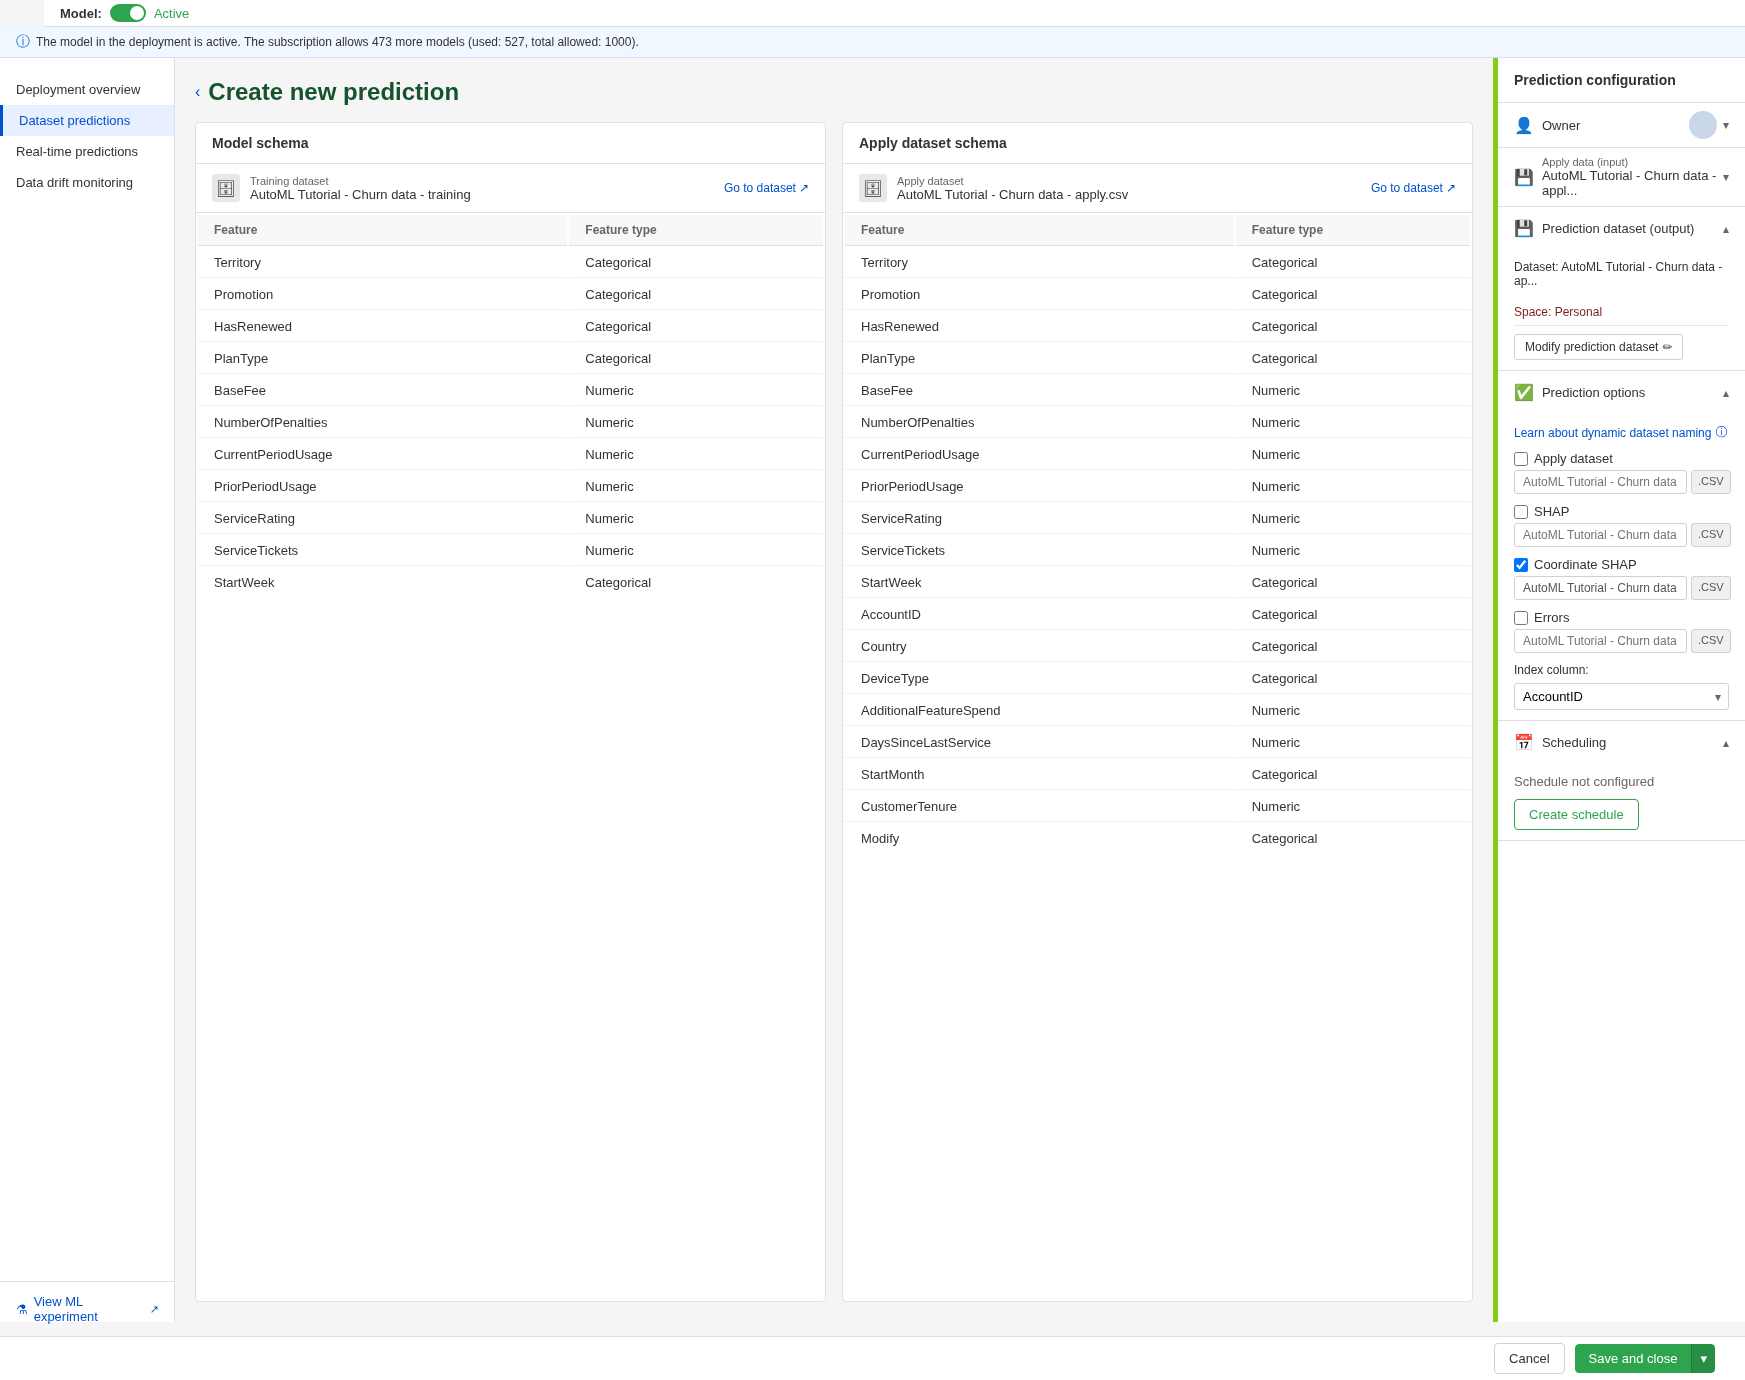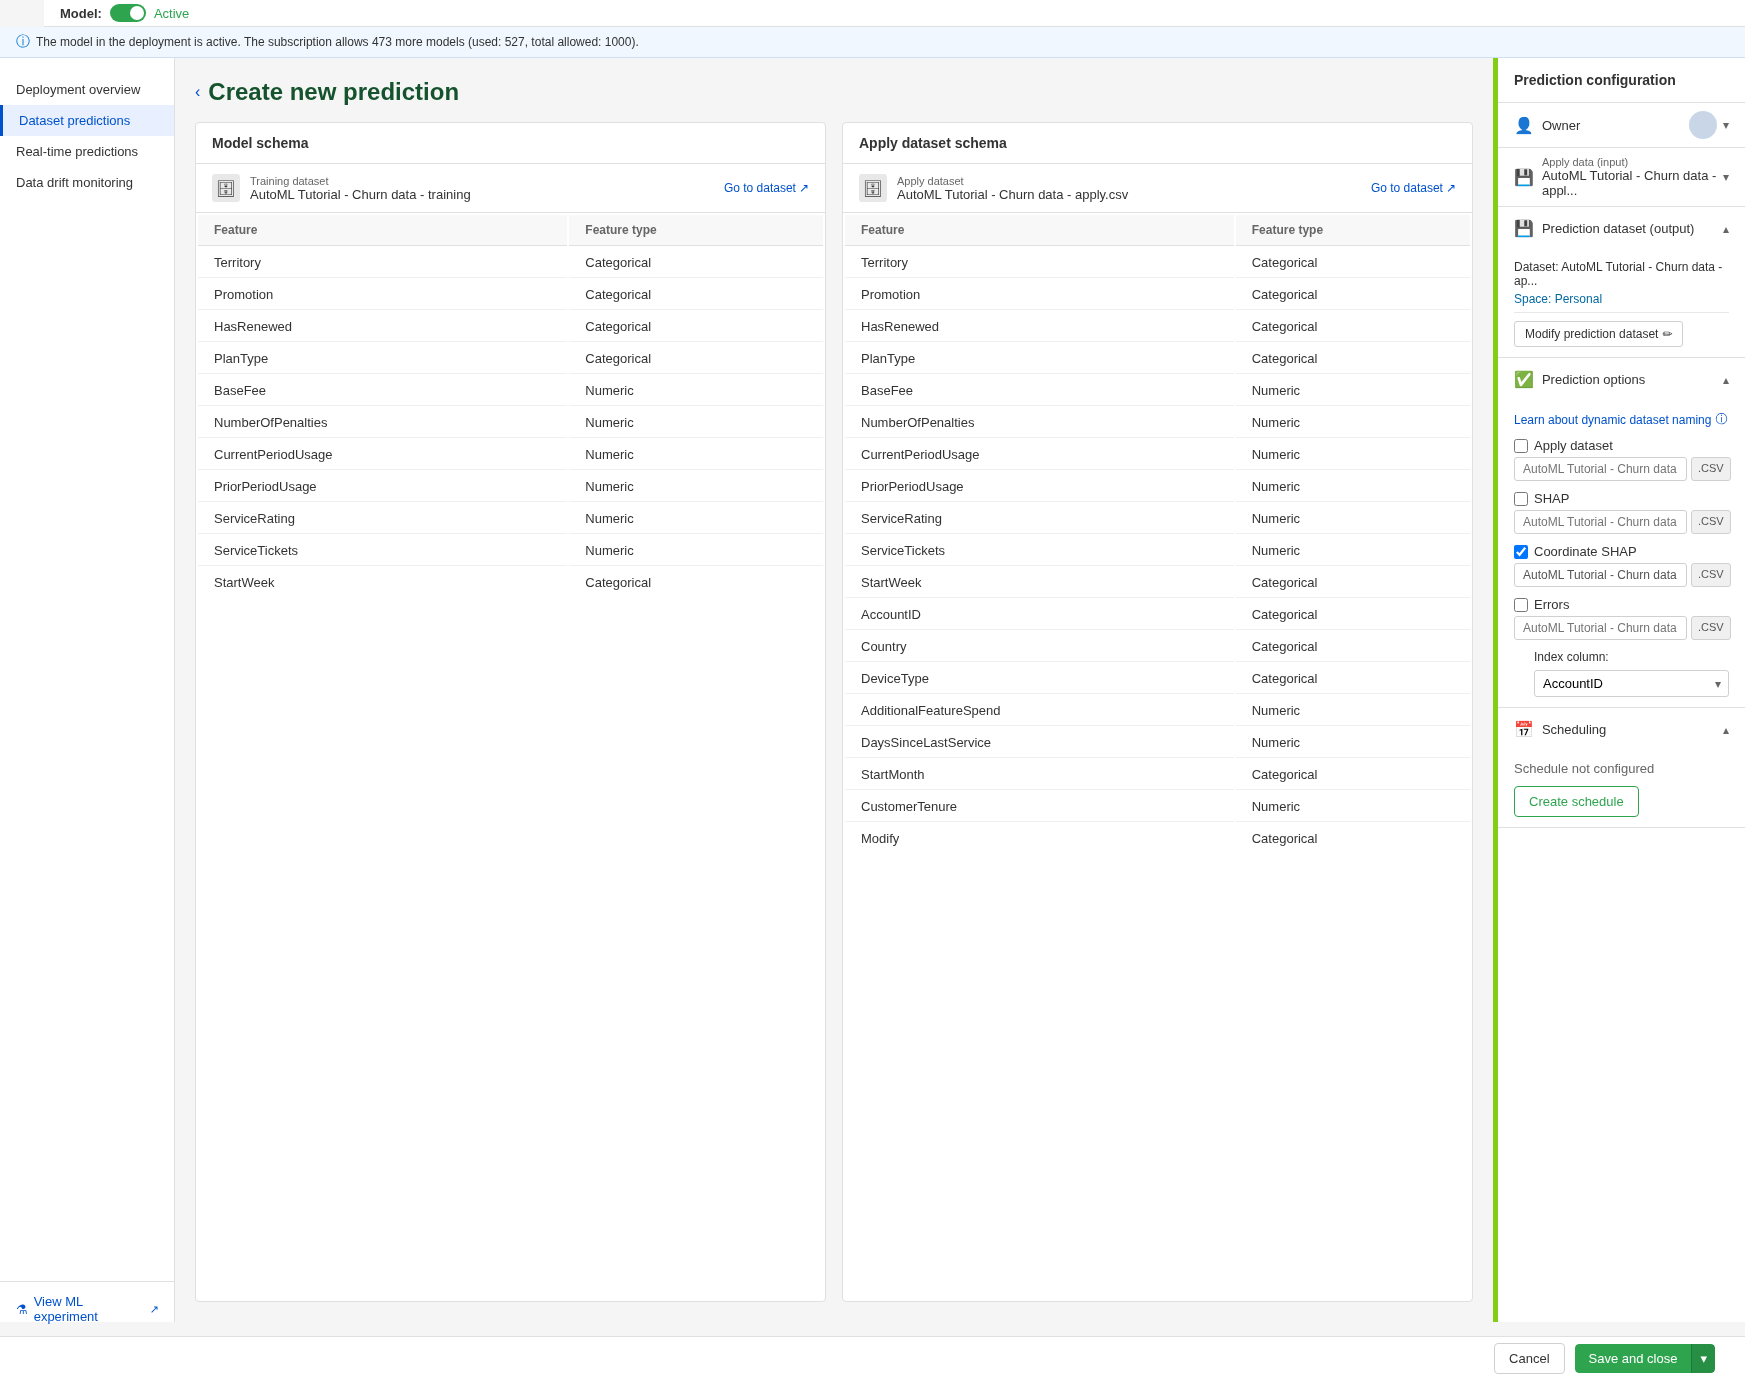--- a/index.html
+++ b/index.html
@@ -51,22 +51,22 @@
 
     .config-section { border-bottom: 1px solid #e0e0e0; }
     .config-section-header { display: flex; align-items: center; justify-content: space-between; padding: 12px 16px; cursor: pointer; }
     .config-section-label { display: flex; align-items: center; gap: 8px; font-size: 13px; color: #333; }
     .chevron { font-size: 12px; color: #666; }
 
     .owner-row { display: flex; align-items: center; justify-content: space-between; padding: 8px 16px; }
     .owner-avatar { width: 28px; height: 28px; background: #c8d6e8; border-radius: 50%; display: inline-block; }
 
     .output-section { padding: 10px 16px; }
-    .output-dataset { font-size: 12px; color: #333; margin-bottom: 4px; }
-    .output-space { font-size: 12px; color: #0369a1; }
+    .output-dataset { font-size: 12px; color: #333; margin-bottom: 17px; }
+    .output-space { font-size: 12px; color: #7f1d1d; }
     .modify-btn { display: inline-flex; align-items: center; gap: 4px; border: 1px solid #d0d0d0; border-radius: 3px; padding: 5px 10px; font-size: 12px; cursor: pointer; color: #333; background: #fff; }
 
     .prediction-options-body { padding: 10px 16px; }
     .learn-link { font-size: 12px; color: #0052cc; display: flex; align-items: center; gap: 4px; margin-bottom: 10px; cursor: pointer; }
     .option-row { margin-bottom: 10px; }
     .checkbox-row { display: flex; align-items: center; gap: 6px; margin-bottom: 4px; }
     .checkbox-row input[type="checkbox"] { width: 14px; height: 14px; }
     .option-label { font-size: 13px; color: #333; }
     .option-input { display: flex; gap: 4px; margin-top: 4px; }
     .option-input input[type="text"] { flex: 1; border: 1px solid #d0d0d0; border-radius: 3px; padding: 4px 8px; font-size: 12px; color: #aaa; }
@@ -408,21 +408,21 @@
           <div class="checkbox-row">
             <input type="checkbox" style="">
             <span class="option-label">Errors</span>
           </div>
           <div class="option-input">
             <input type="text" style="color: rgb(170, 170, 170);" placeholder="AutoML Tutorial - Churn data - apply_1">
             <span class="csv-badge">.CSV</span>
           </div>
         </div>
 
-        <div style="margin-top:8px;margin-left:20px;">
+        <div style="margin-top:8px;">
           <div class="index-column-label">Index column:</div>
           <div class="select-wrapper">
             <select class="index-select">
               <option>AccountID</option>
             </select>
           </div>
         </div>
       </div>
     </div>
 

